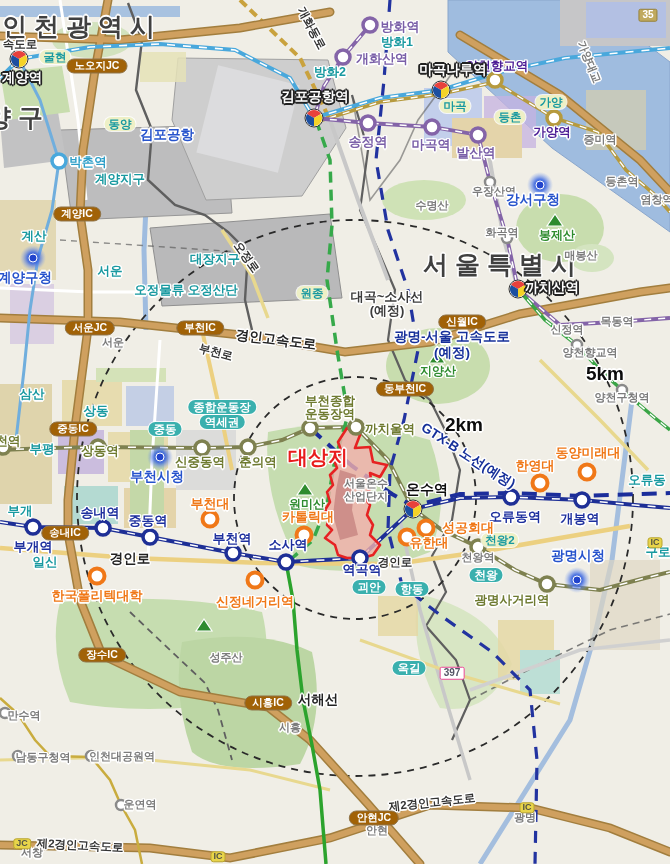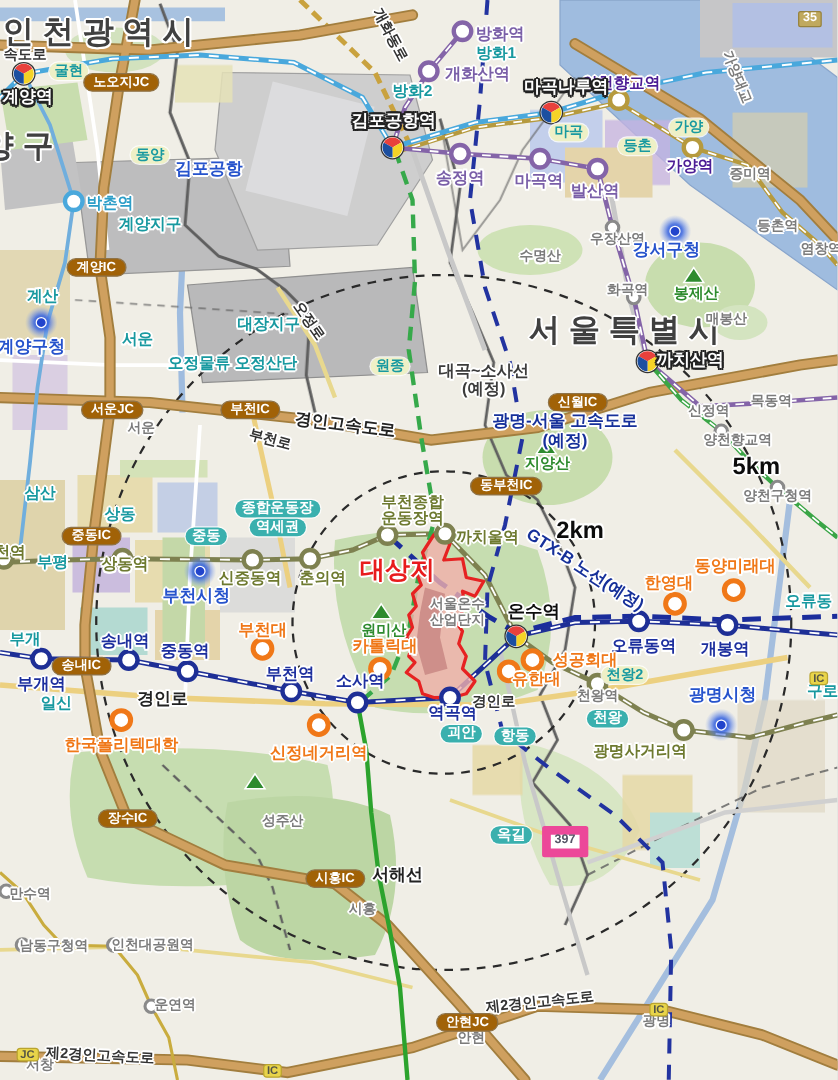--- a/index.html
+++ b/index.html
@@ -33,21 +33,21 @@
   .planned-gray{font-size:13px;font-weight:900;color:#3c3c3c;}
   .planned-navy{font-size:13.5px;font-weight:900;color:#16309a;}
   .scale{font-size:19px;font-weight:900;color:#0c0c0c;padding-left:24px;}
   .target{font-size:20px;font-weight:900;color:#e81c1c;}
   .jc{font-size:10.5px;font-weight:800;color:#fff;background:#a16207;border:1px solid #8f7348;
       border-radius:9px;padding:1px 7px;text-shadow:none;}
   .ic-mini{font-size:9px;font-weight:800;color:#554;background:#e8d44a;border:1px solid #b9a42e;
       border-radius:3px;padding:0 2px;text-shadow:none;}
   .roadnum{font-size:10px;font-weight:800;color:#fff;background:#c0a95e;border:1px solid #97823c;
       border-radius:2px;padding:0 3px;text-shadow:none;}
-  .roadnum-w{font-size:10px;font-weight:800;color:#556;background:#fff;border:7px solid #ec4899;
+  .roadnum-w{font-size:10px;font-weight:800;color:#556;background:#fff;border:1px solid #ec4899;
       border-radius:2px;padding:0 3px;text-shadow:none;}
 </style>
 </head>
 <body>
 
 <div id="stage">
 <svg id="base" width="670" height="864" viewBox="0 0 670 864">
   <defs>
     <radialGradient id="govGlow">
           <stop offset="0%" stop-color="#2a50d8"></stop>

